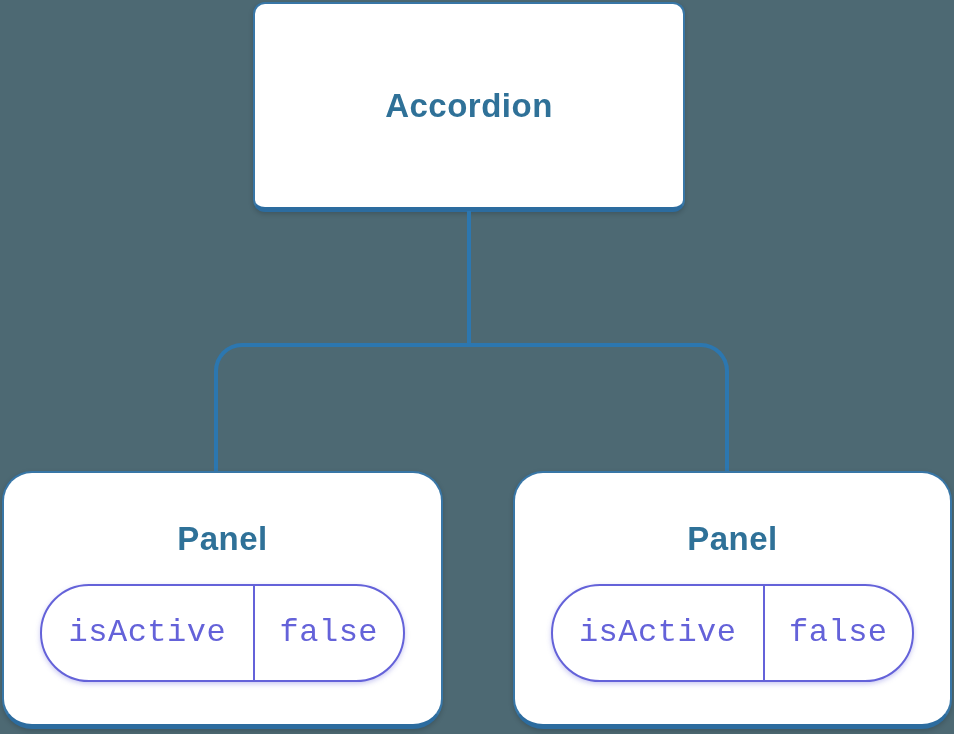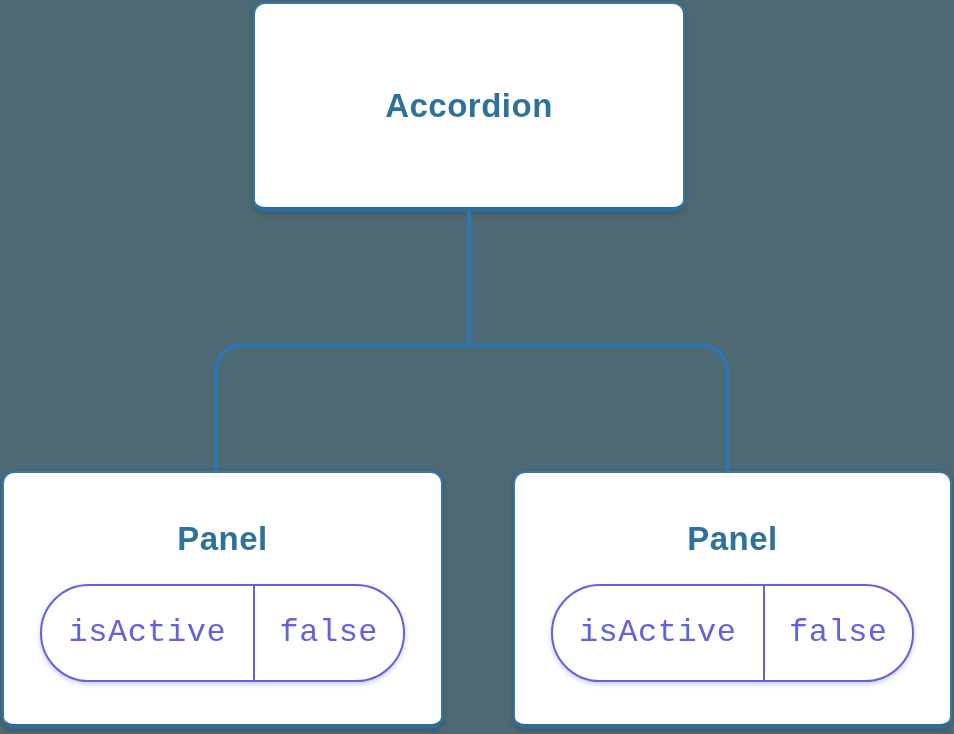--- a/index.html
+++ b/index.html
@@ -57,20 +57,21 @@
     border-top:4px solid var(--connector);
     border-left:4px solid var(--connector);
     border-right:4px solid var(--connector);
     border-radius:28px 28px 0 0;
   }
   .node-panel{
     flex-direction:column;
     justify-content:center;
     gap:26px;
     padding-top:4px;
+    border-radius:30px;
   }
   .node-panel-left{
     left:2px;top:471px;
     width:441px;height:258px;
   }
   .node-panel-right{
     left:513px;top:471px;
     width:439px;height:258px;
   }
   .state-pill{

